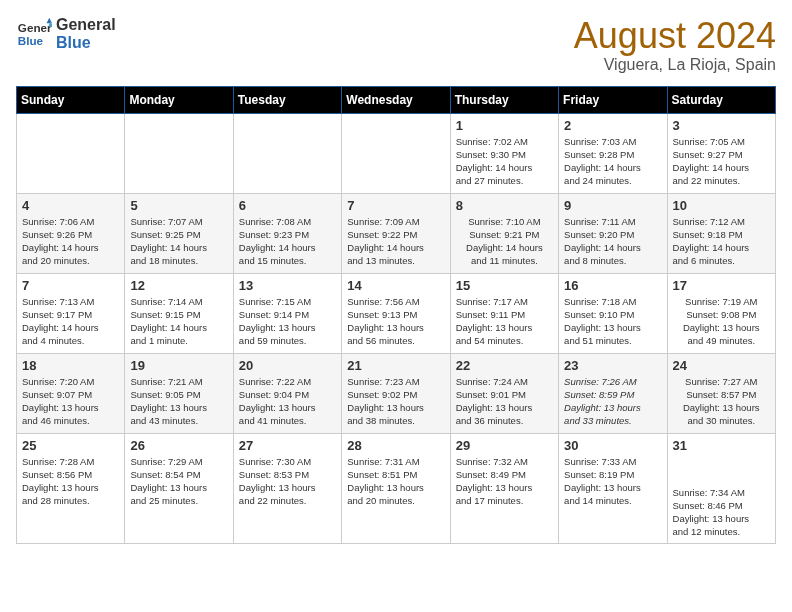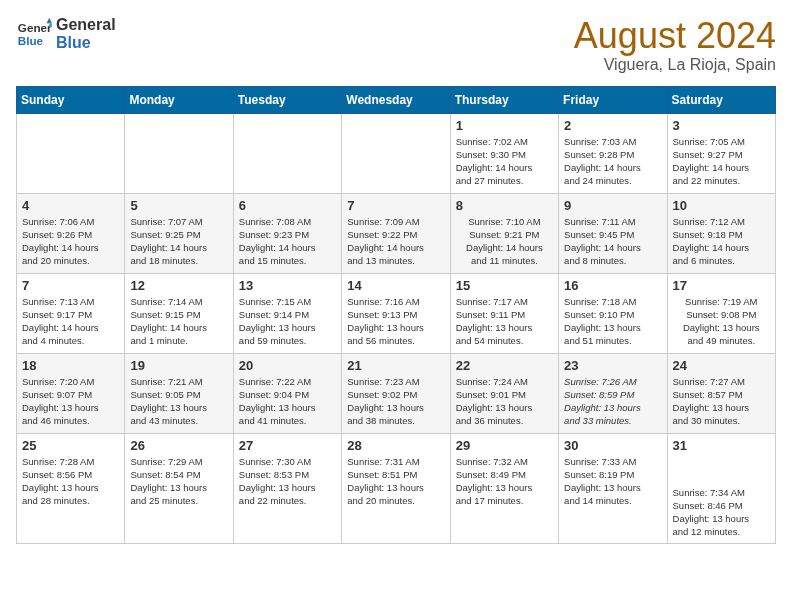--- a/index.html
+++ b/index.html
@@ -38,21 +38,21 @@
     .calendar-subtitle {
       font-size: 16px;
       color: #555;
     }
     table {
       width: 100%;
       border-collapse: collapse;
       table-layout: fixed;
     }
     thead tr th {
-      background: #0369a1;
+      background: #000000;
       color: #fff;
       font-size: 12px;
       font-weight: bold;
       padding: 6px 4px;
       text-align: left;
       border: 1px solid #1e5a9a;
     }
     tbody tr td {
       border: 1px solid #ccc;
       vertical-align: top;
@@ -175,21 +175,21 @@
         <td>
           <span class="day-number">8</span>
           <div class="day-info" style="white-space: pre-line; text-align: center;">Sunrise: 7:10 AM
 Sunset: 9:21 PM
 Daylight: 14 hours
 and 11 minutes.</div>
         </td>
         <td>
           <span class="day-number">9</span>
           <div class="day-info" style="white-space: pre-line;">Sunrise: 7:11 AM
-Sunset: 9:45 PM
+Sunset: 9:20 PM
 Daylight: 14 hours
 and 8 minutes.</div>
         </td>
         <td>
           <span class="day-number">10</span>
           <div class="day-info" style="white-space: pre-line;">Sunrise: 7:12 AM
 Sunset: 9:18 PM
 Daylight: 14 hours
 and 6 minutes.</div>
         </td>
@@ -211,21 +211,21 @@
         </td>
         <td>
           <span class="day-number">13</span>
           <div class="day-info" style="white-space: pre-line;">Sunrise: 7:15 AM
 Sunset: 9:14 PM
 Daylight: 13 hours
 and 59 minutes.</div>
         </td>
         <td>
           <span class="day-number">14</span>
-          <div class="day-info" style="white-space: pre-line;">Sunrise: 7:16 AM
+          <div class="day-info" style="white-space: pre-line;">Sunrise: 7:56 AM
 Sunset: 9:13 PM
 Daylight: 13 hours
 and 56 minutes.</div>
         </td>
         <td>
           <span class="day-number">15</span>
           <div class="day-info" style="white-space: pre-line;">Sunrise: 7:17 AM
 Sunset: 9:11 PM
 Daylight: 13 hours
 and 54 minutes.</div>
@@ -283,21 +283,21 @@
         </td>
         <td>
           <span class="day-number">23</span>
           <div class="day-info" style="white-space: pre-line; font-style: italic;">Sunrise: 7:26 AM
 Sunset: 8:59 PM
 Daylight: 13 hours
 and 33 minutes.</div>
         </td>
         <td>
           <span class="day-number">24</span>
-          <div class="day-info" style="white-space: pre-line;">Sunrise: 7:27 AM
+          <div class="day-info" style="white-space: pre-line; text-align: center;">Sunrise: 7:27 AM
 Sunset: 8:57 PM
 Daylight: 13 hours
 and 30 minutes.</div>
         </td>
       </tr>
       <tr>
         <td>
           <span class="day-number">25</span>
           <div class="day-info" style="white-space: pre-line;">Sunrise: 7:28 AM
 Sunset: 8:56 PM

